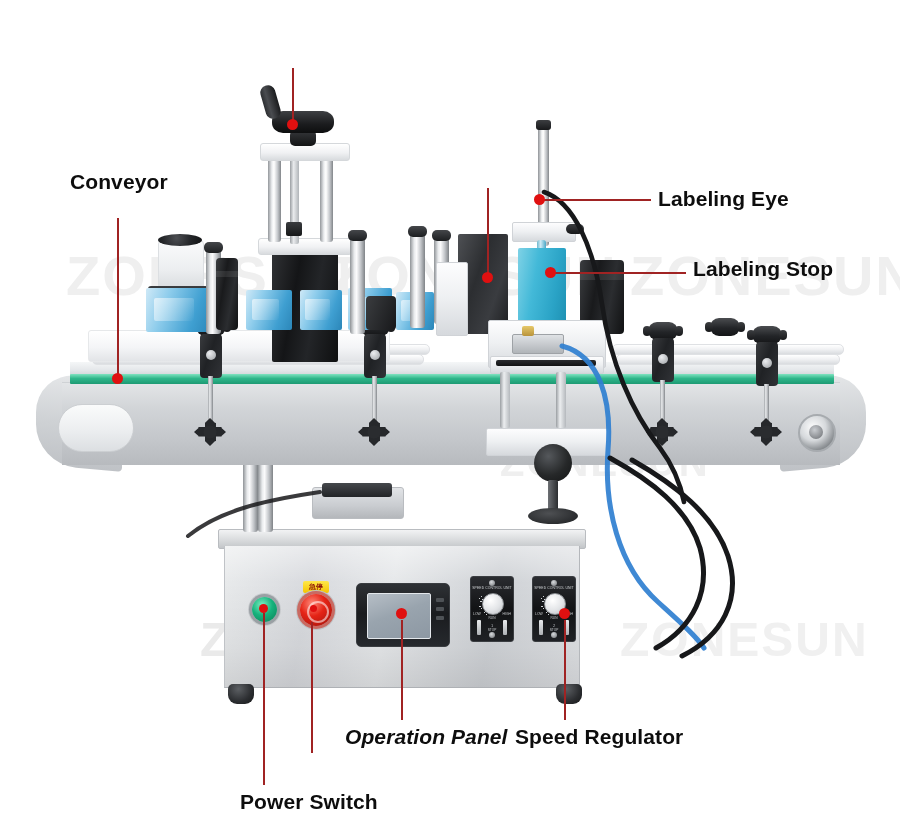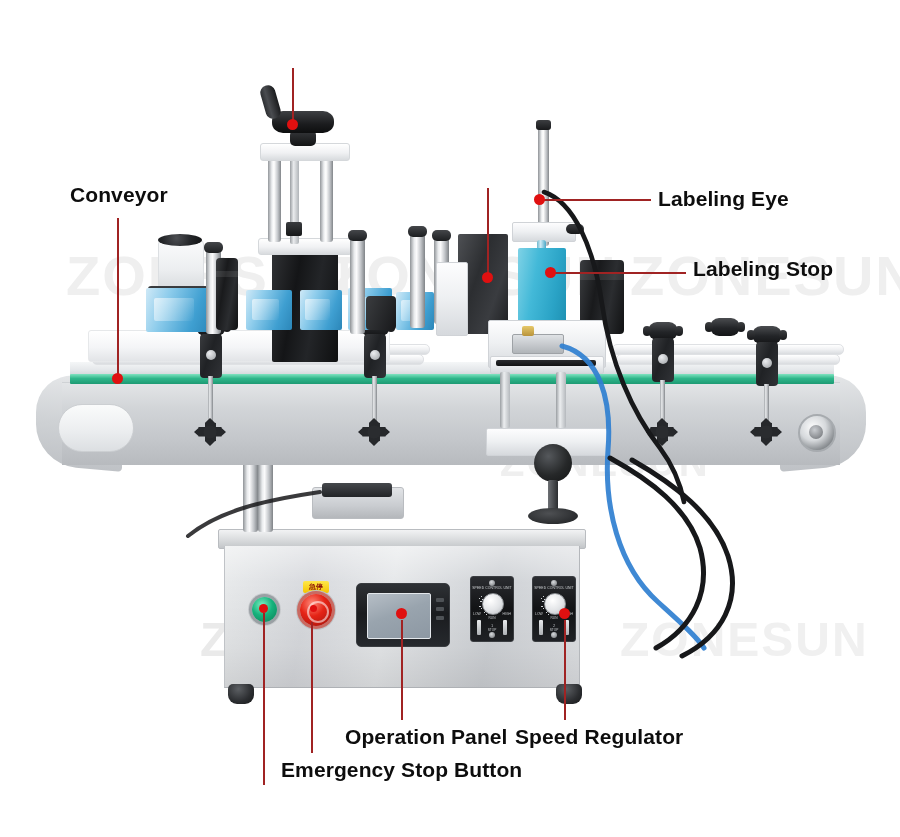--- a/index.html
+++ b/index.html
@@ -532,40 +532,40 @@
       <div class="reg-screw" style="bottom:3px;"></div>
     </div>
   </div>
 
   <div class="leader v" style="left:292px;top:68px;height:57px;"></div>
   <div class="dot" style="left:287px;top:119px;"></div>
 
   <div class="leader v" style="left:487px;top:188px;height:91px;"></div>
   <div class="dot" style="left:482px;top:272px;"></div>
 
-  <div class="callout" style="left:70px;top:182px;">Conveyor</div>
+  <div class="callout" style="left:70px;top:169px;">Conveyor</div>
   <div class="leader v" style="left:117px;top:218px;height:159px;"></div>
   <div class="dot" style="left:112px;top:373px;"></div>
 
   <div class="callout" style="left:658px;top:186px;">Labeling Eye</div>
   <div class="leader h" style="left:541px;top:199px;width:110px;"></div>
   <div class="dot" style="left:534px;top:194px;"></div>
 
   <div class="callout" style="left:693px;top:256px;">Labeling Stop</div>
   <div class="leader h" style="left:552px;top:272px;width:134px;"></div>
   <div class="dot" style="left:545px;top:267px;"></div>
 
-  <div class="callout" style="left:345px;top:724px;">Operation Panel</div>
+  <div class="callout" style="left:345px;top:724px;font-style:italic;">Operation Panel</div>
   <div class="leader v" style="left:401px;top:620px;height:100px;"></div>
   <div class="dot" style="left:396px;top:608px;"></div>
 
   <div class="callout" style="left:515px;top:724px;">Speed Regulator</div>
   <div class="leader v" style="left:564px;top:620px;height:100px;"></div>
   <div class="dot" style="left:559px;top:608px;"></div>
 
-  <div class="callout" style="left:281px;top:757px;">Emergency Stop Button</div>
   <div class="leader v" style="left:311px;top:622px;height:131px;"></div>
   <div class="dot" style="left:310px;top:605px;width:7px;height:7px;"></div>
 
+  <div class="callout" style="left:240px;top:789px;">Power Switch</div>
   <div class="leader v" style="left:263px;top:613px;height:172px;"></div>
   <div class="dot" style="left:259px;top:604px;width:9px;height:9px;"></div>
 
 </div>
 
 </body></html>

